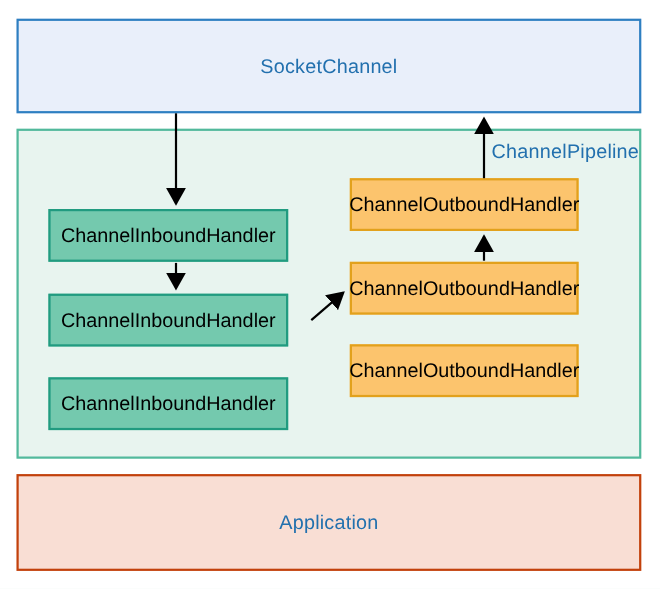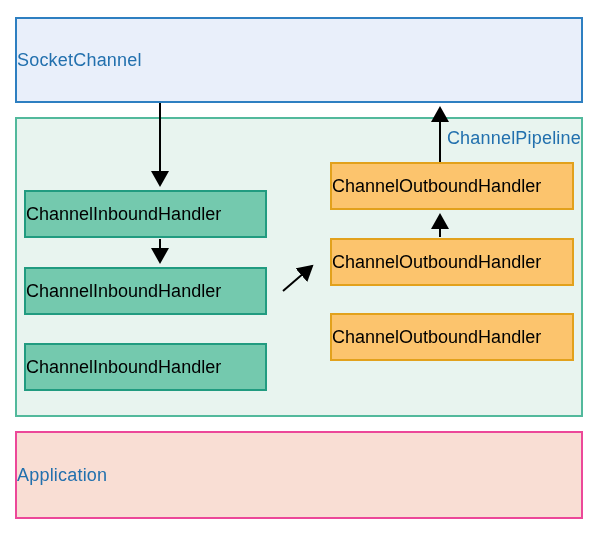--- a/index.html
+++ b/index.html
@@ -9,21 +9,21 @@
     width: 600px;
     height: 535px;
     background: #ffffff;
     overflow: hidden;
   }
   .box {
     position: absolute;
     box-sizing: border-box;
     display: flex;
     align-items: center;
-    justify-content: flex-start;
+    justify-content: center;
     text-align: center;
   }
   .blue-label {
     color: #2270ae;
     font-size: 18px;
     letter-spacing: 0.2px;
   }
   .handler-label {
     color: #000000;
     font-size: 18px;
@@ -45,44 +45,44 @@
     align-items: flex-start;
   }
   .pipeline-title {
     position: absolute;
     top: 9px;
     left: 0; right: 0;
     text-align: right;
   }
   
   .inbound {
-    left: 24px;
-    width: 243px; height: 48px;
+    left: 44px;
+    width: 218px; height: 48px;
     background: #74c9ae;
     border: 2px solid #219b80;
   }
   .in1 { top: 190px; }
   .in2 { top: 267px; }
   .in3 { top: 343px; }
   
   .outbound {
-    left: 330px;
-    width: 244px; height: 48px;
+    left: 318px;
+    width: 208px; height: 48px;
     background: #fcc46d;
     border: 2px solid #e2a11c;
   }
   .out1 { top: 162px; }
   .out2 { top: 238px; }
   .out3 { top: 313px; }
   
   .application {
     left: 15px; top: 431px;
     width: 568px; height: 88px;
     background: #f9ded4;
-    border: 2px solid #ec4899;
+    border: 2px solid #c2410c;
   }
   
   .arrows {
     position: absolute;
     left: 0; top: 0;
     width: 600px; height: 535px;
     pointer-events: none;
   }
   .arrows line { stroke: #000000; stroke-width: 2; }
 </style>

